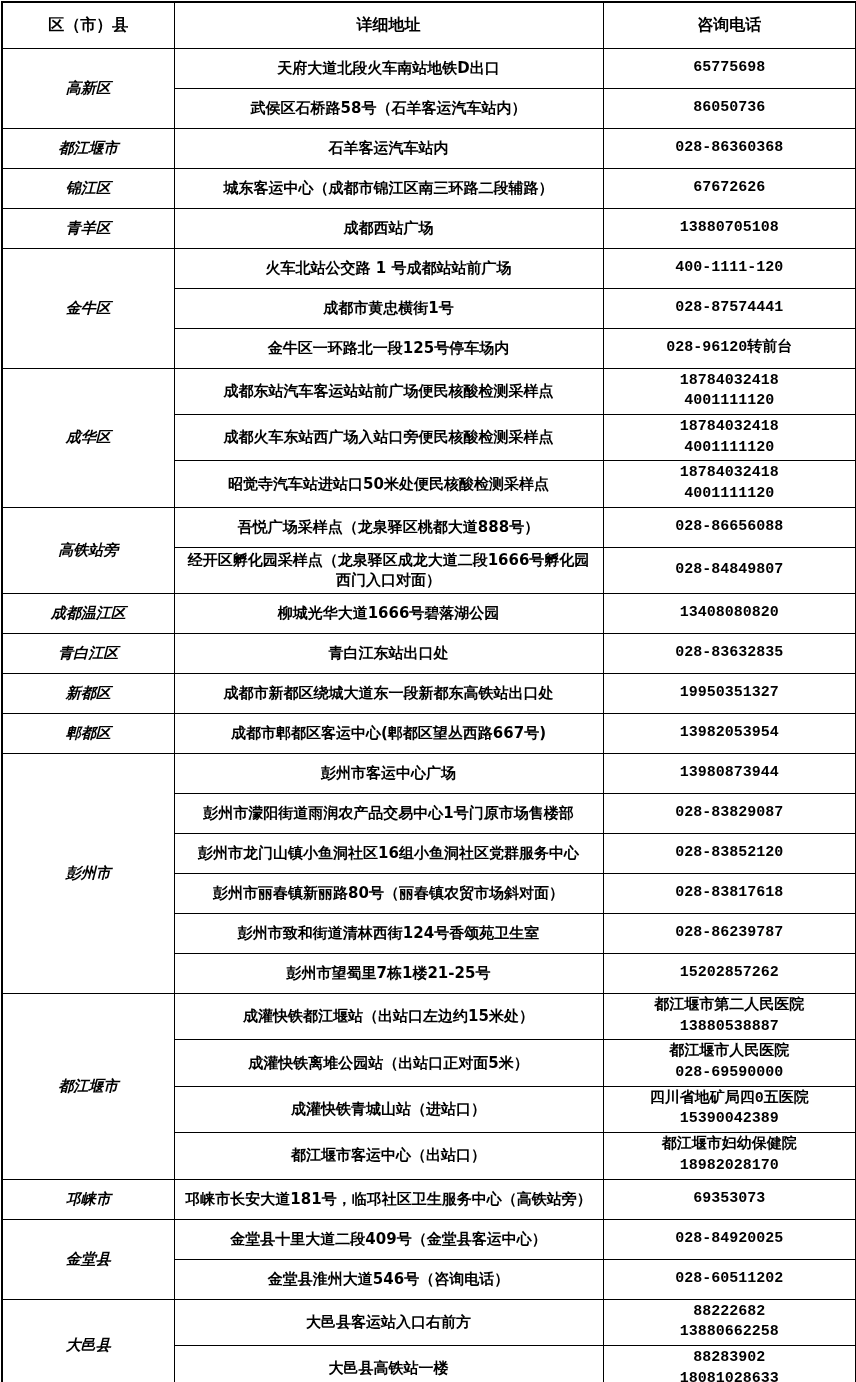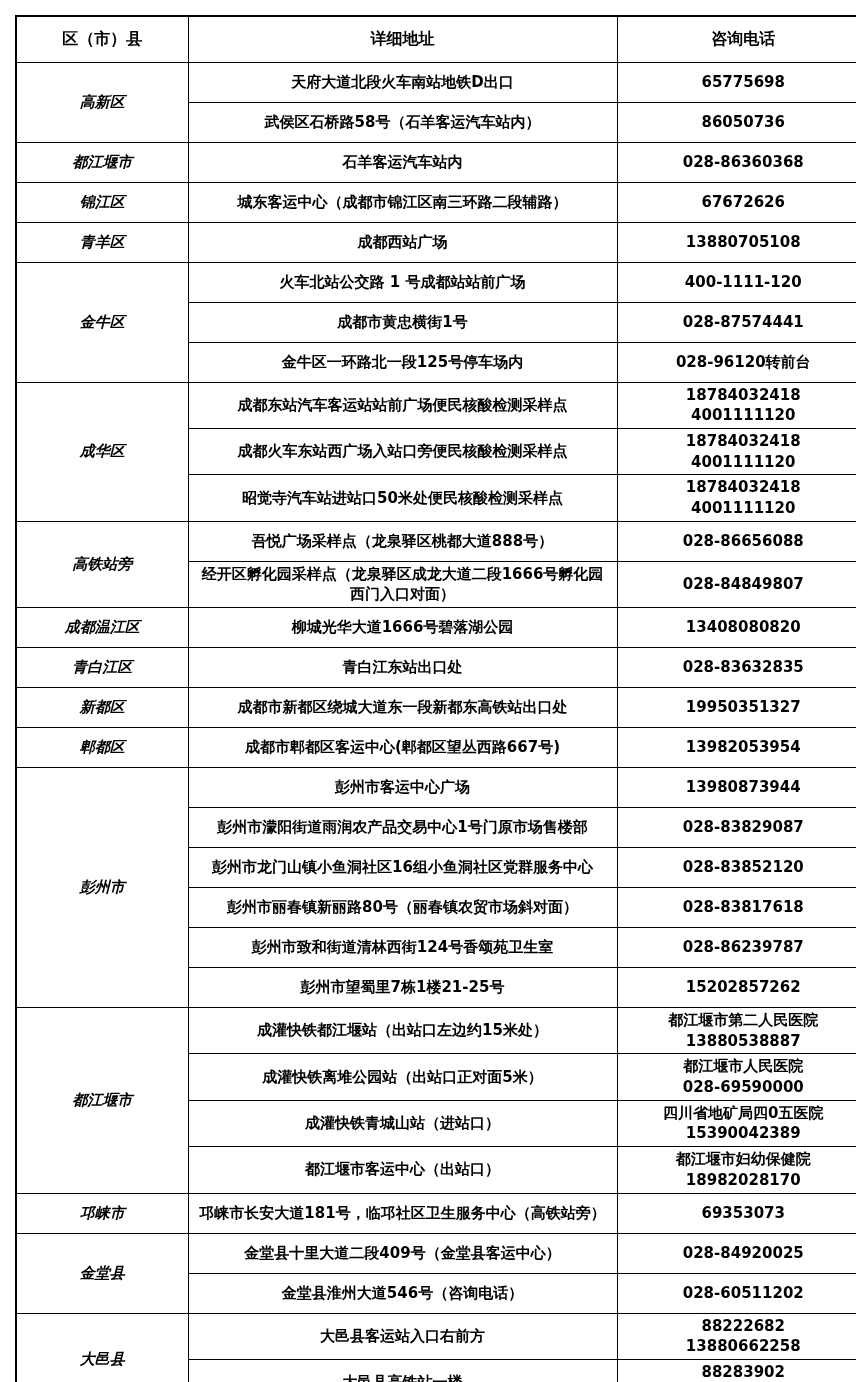--- a/index.html
+++ b/index.html
@@ -6,21 +6,21 @@
     margin: 0;
     padding: 0;
     background: #ffffff;
     font-family: "DejaVu Sans", "Liberation Sans", sans-serif;
   }
   .page {
     width: 856px;
     height: 1382px;
     background: #ffffff;
     box-sizing: border-box;
-    padding: 15px;
+    padding: 1px;
   }
   table.info-table {
     border-collapse: collapse;
     width: 854px;
     table-layout: fixed;
     color: #000000;
   }
   table.info-table th,
   table.info-table td {
     border: 1px solid #000000;
@@ -45,20 +45,21 @@
   }
   tbody td {
     font-size: 15px;
   }
   td.district-cell {
     font-size: 15px;
     font-style: italic;
   }
   td.phone-cell {
     font-size: 15px;
+    font-family: Liberation Mono, monospace;
   }
 </style>
 </head>
 <body>
 
 <div class="page">
   <table class="info-table">
     <colgroup>
       <col style="width:172px">
       <col style="width:429px">

